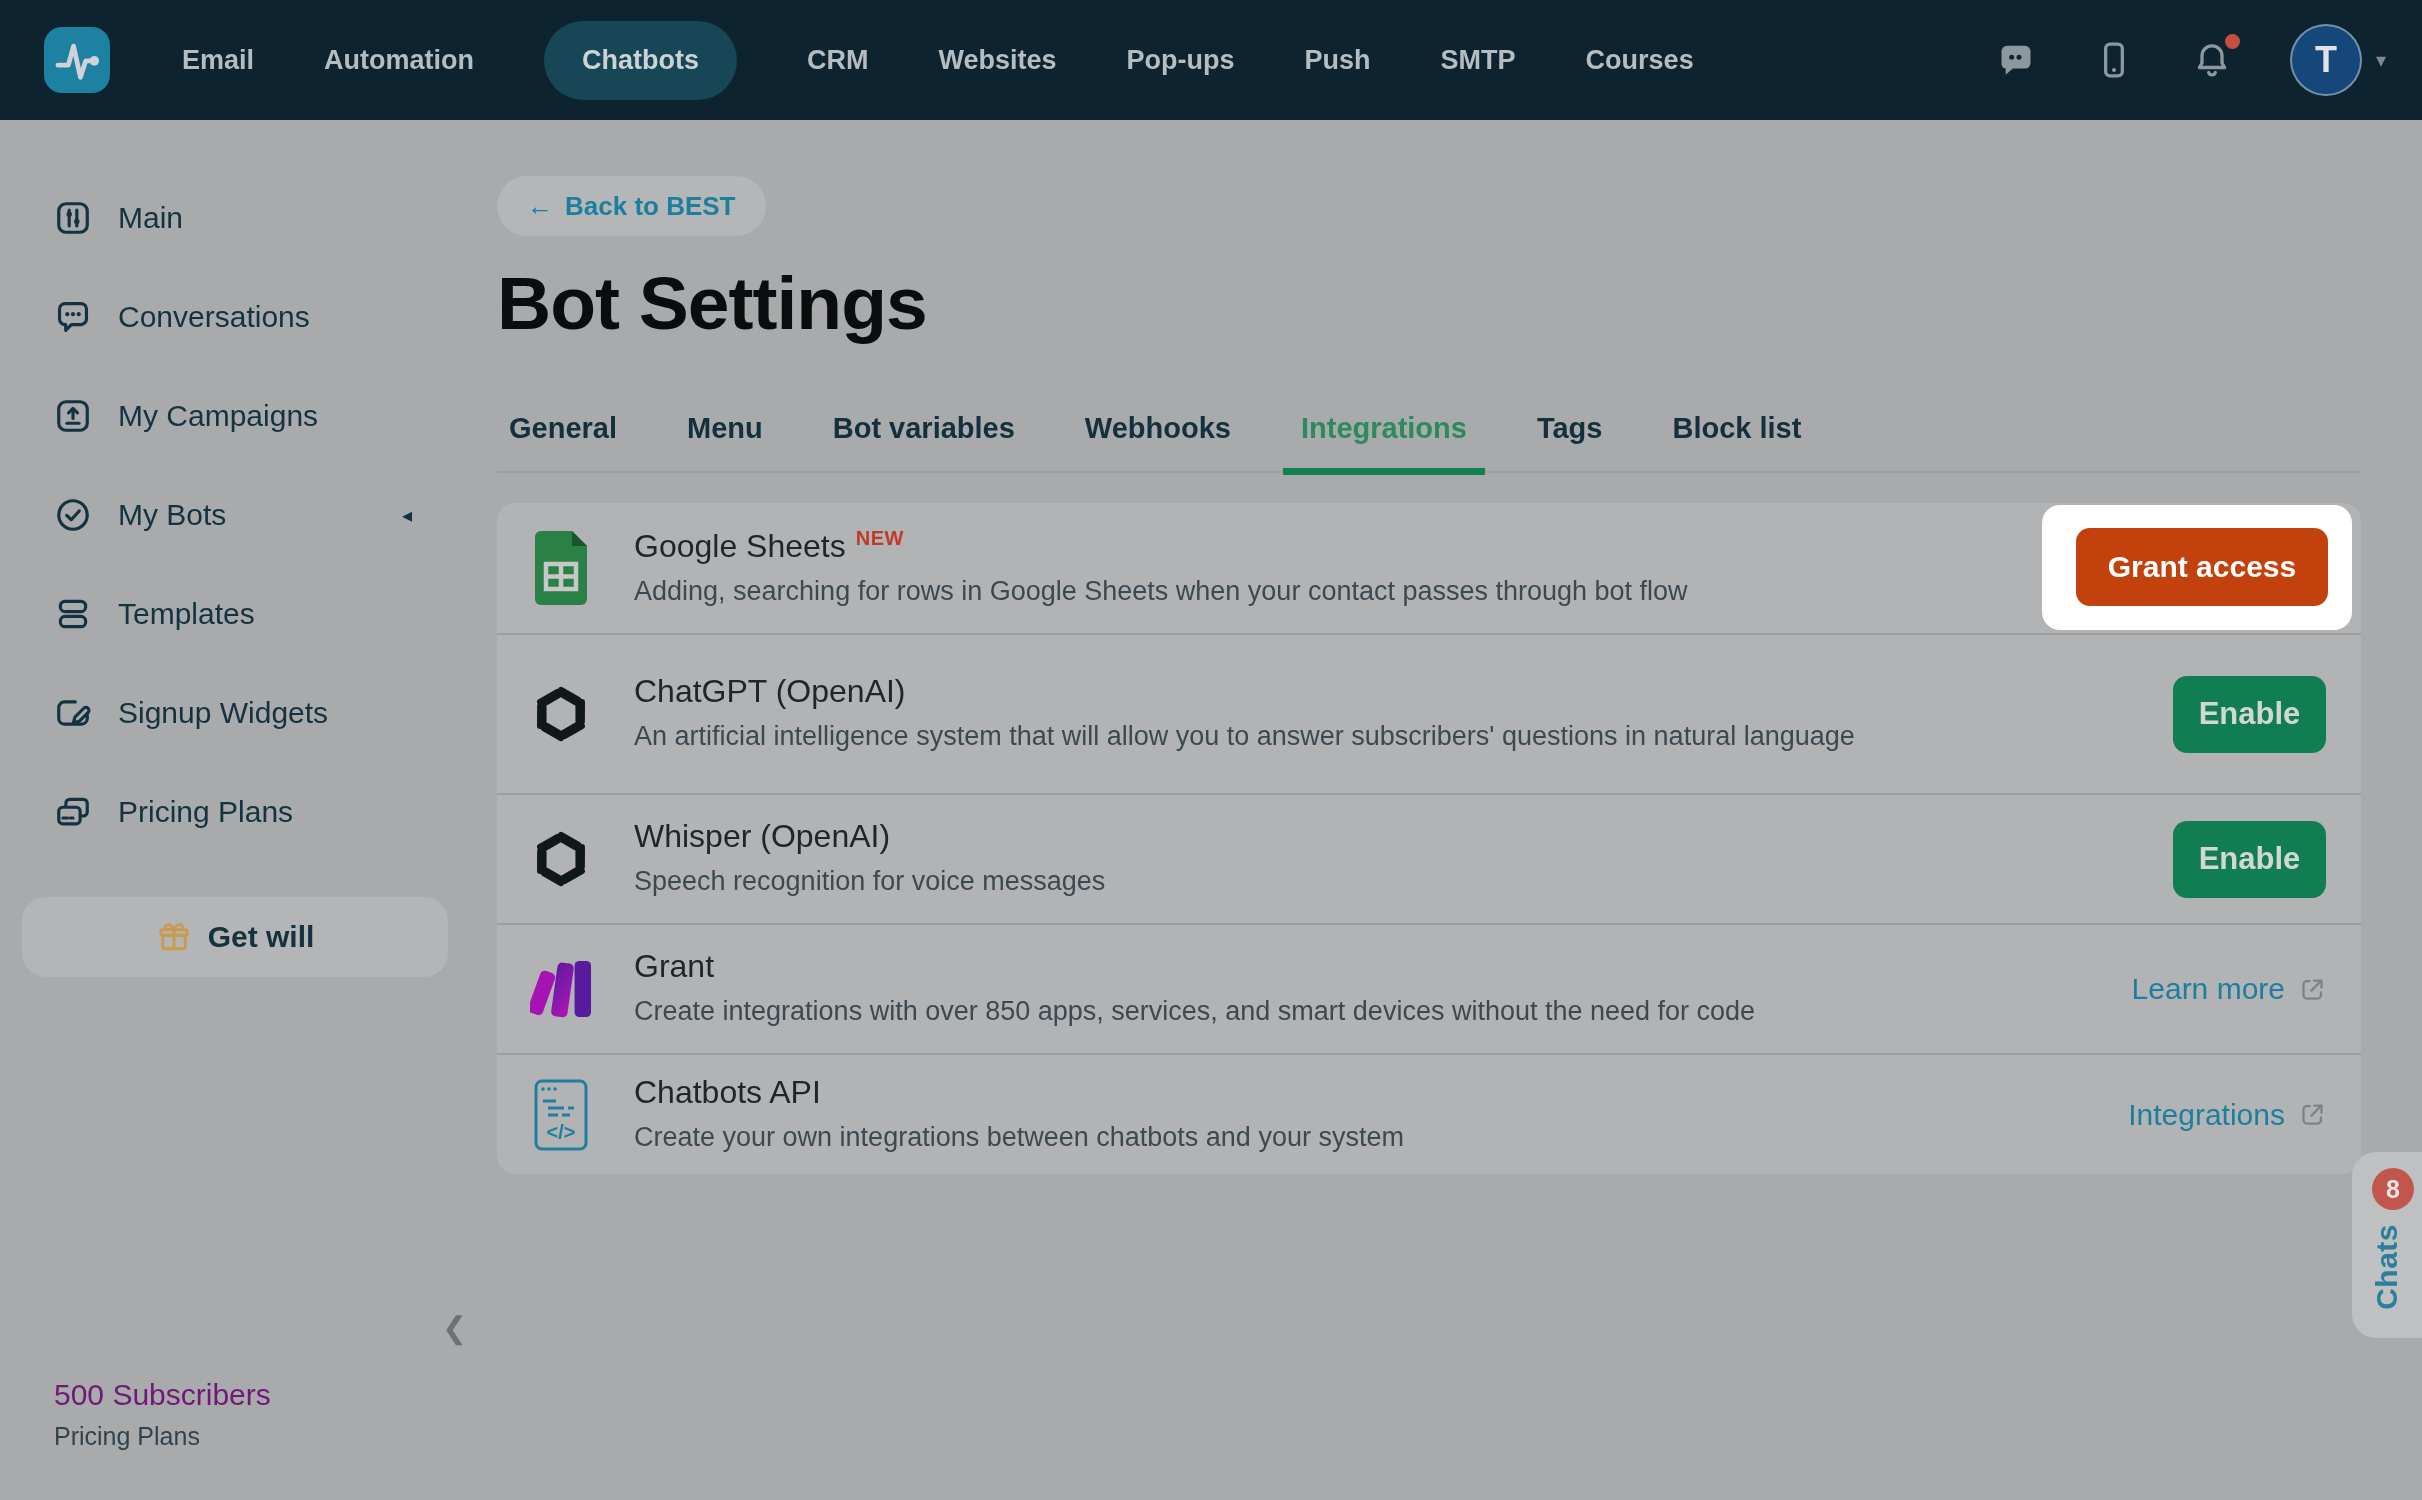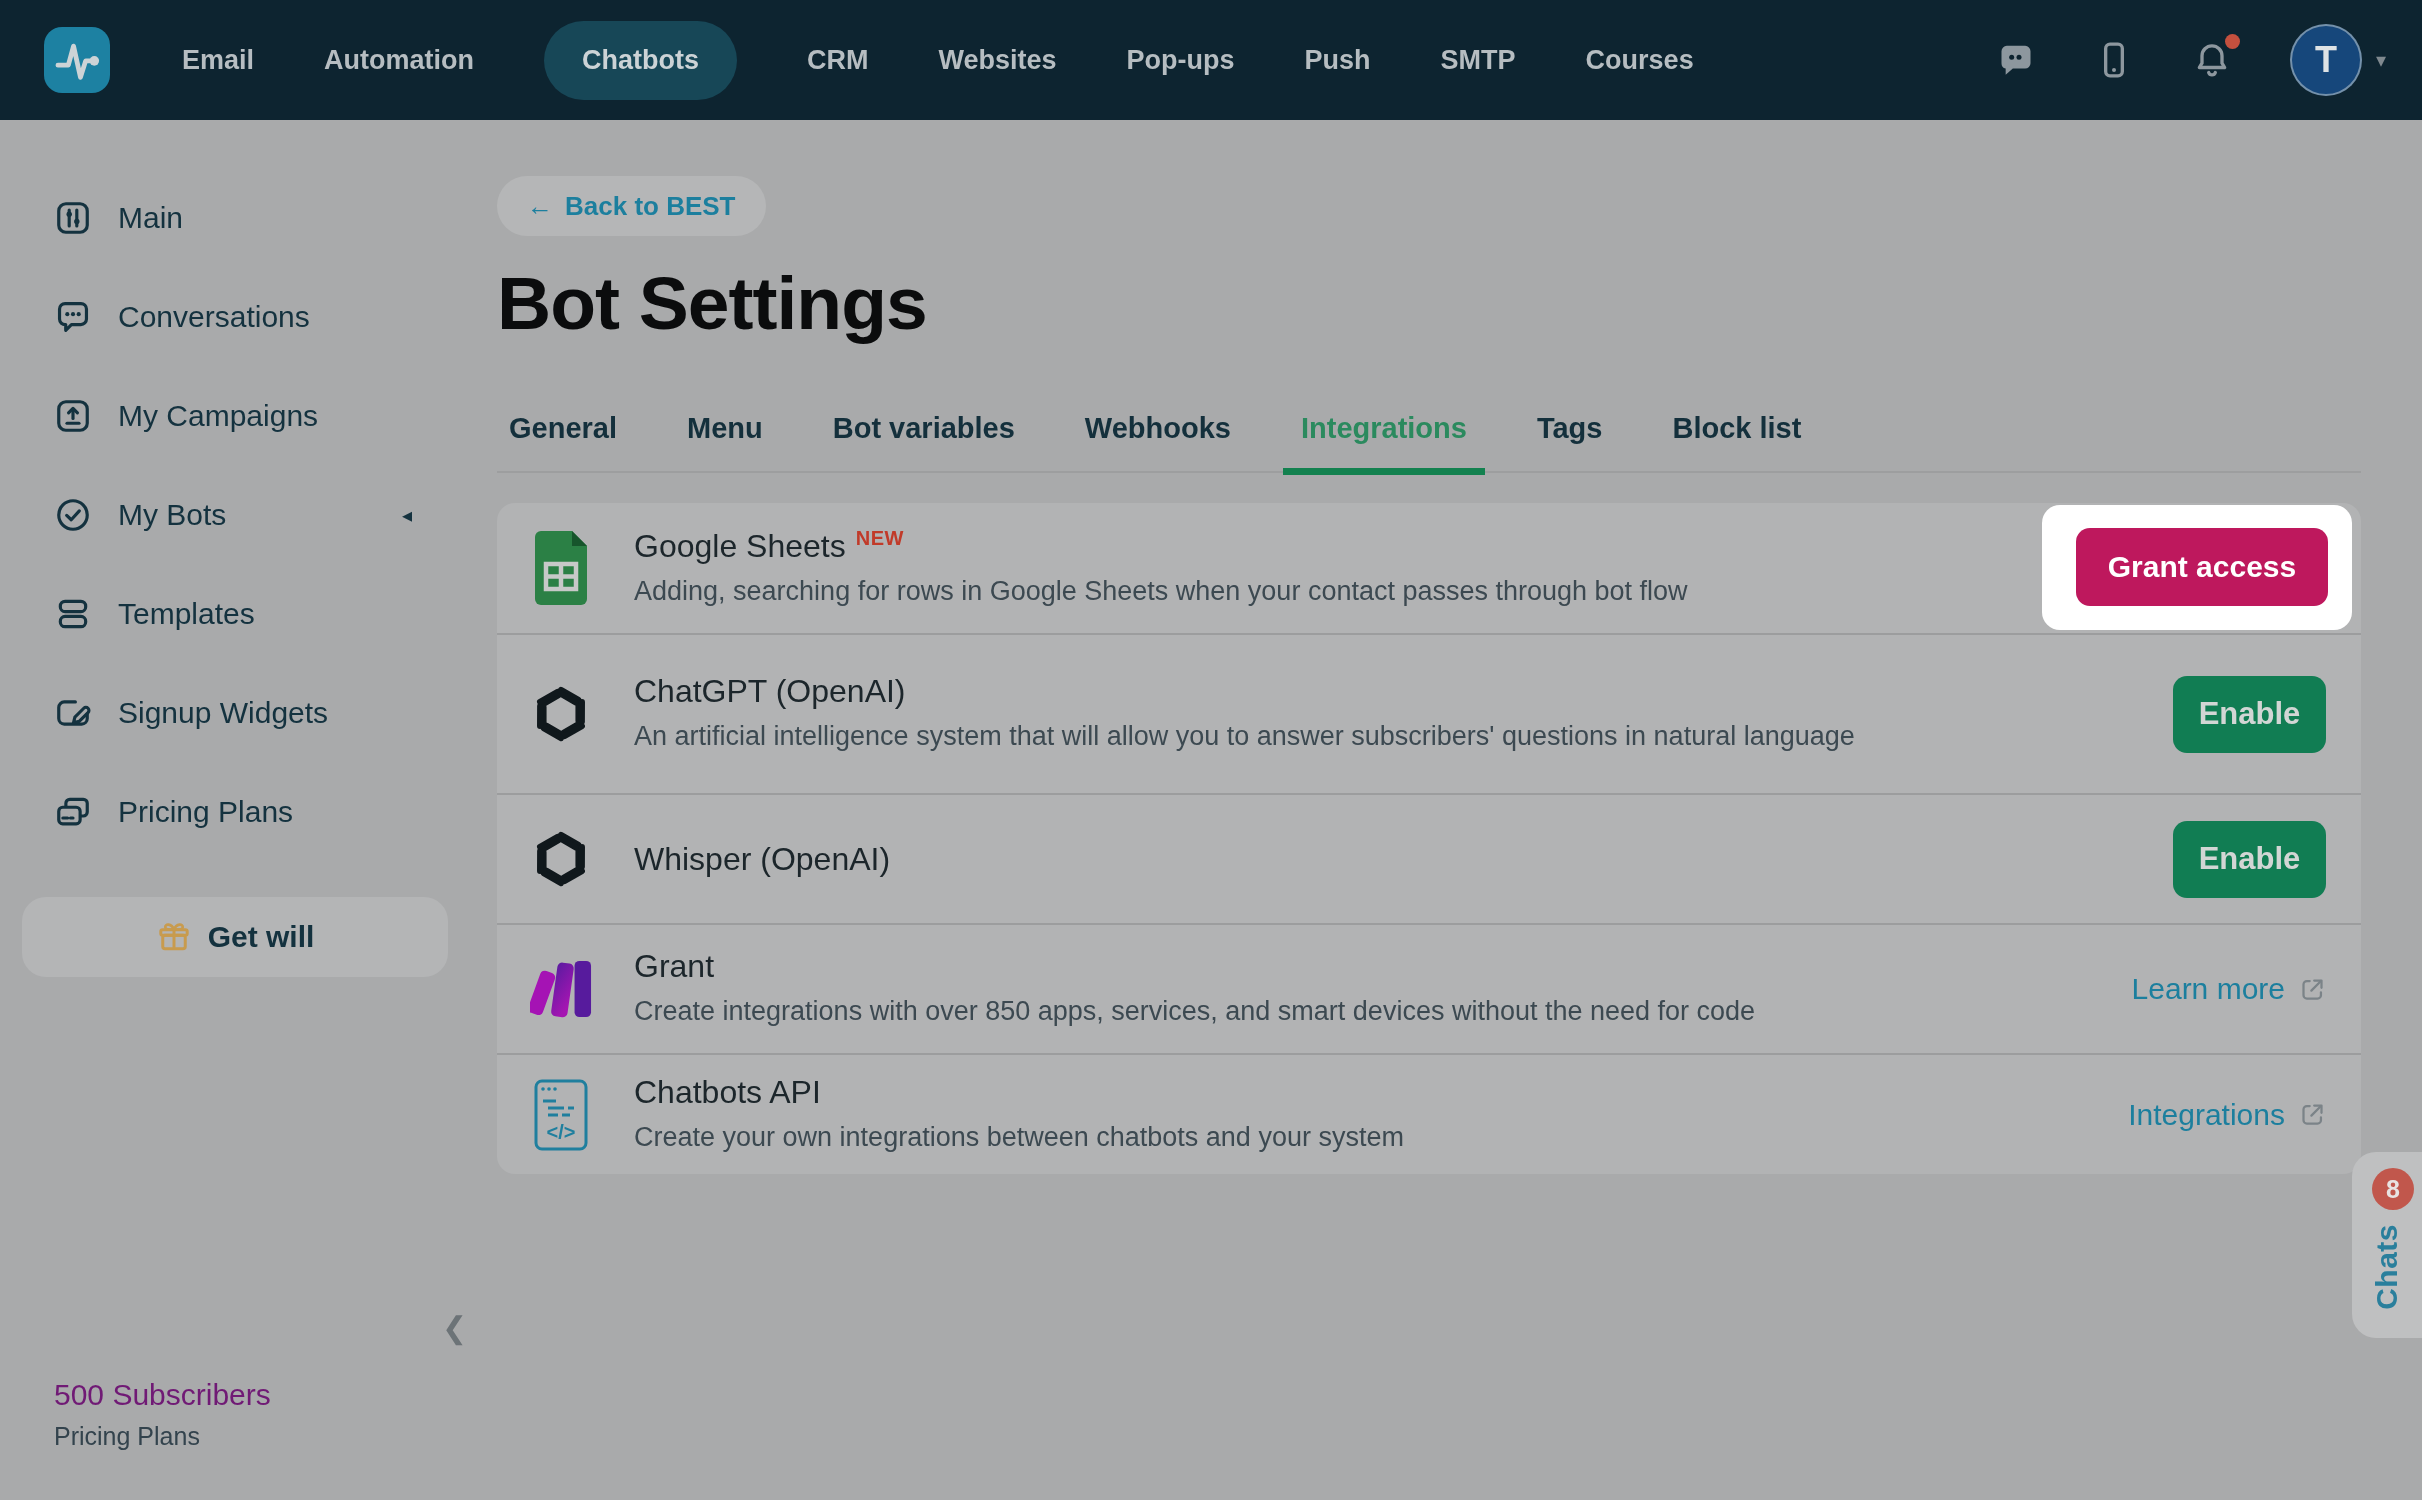--- a/index.html
+++ b/index.html
@@ -118,21 +118,21 @@
   }
 
   
   .spotlight {
     position: absolute; top: 2px; right: 9px; width: 310px; height: 125px;
     background: #ffffff; border-radius: 18px; z-index: 5;
     display: flex; align-items: center; justify-content: center;
     padding: 23px 24px 24px 34px;
   }
   .btn-grant {
-    width: 252px; height: 78px; border-radius: 14px; background: #be185d;
+    width: 252px; height: 78px; border-radius: 14px; background: #c2410c;
     color: #ffffff; font-size: 30px; font-weight: 700; border: none; cursor: pointer;
     font-family: "Liberation Sans", sans-serif;
   }
 
   
   .chats-tab {
     position: absolute; right: 0; top: 1152px; width: 70px; height: 186px;
     background: #bfc0c1; border-radius: 24px 0 0 24px; cursor: pointer;
     display: flex; flex-direction: column; align-items: center; padding-top: 16px;
   }
@@ -359,20 +359,21 @@
               <path d="M 0 -25 L 18 -14.5 L 18 7" transform="rotate(60)"></path>
               <path d="M 0 -25 L 18 -14.5 L 18 7" transform="rotate(120)"></path>
               <path d="M 0 -25 L 18 -14.5 L 18 7" transform="rotate(180)"></path>
               <path d="M 0 -25 L 18 -14.5 L 18 7" transform="rotate(240)"></path>
               <path d="M 0 -25 L 18 -14.5 L 18 7" transform="rotate(300)"></path>
             </g>
           </svg>
         </div>
         <div class="row-text">
           <div class="row-title">Whisper (OpenAI)</div>
+          <div class="row-desc">Speech recognition for voice messages</div>
         </div>
         <div class="row-action">
           <button class="btn-enable">Enable</button>
         </div>
       </div>
 
       <div class="row row-4">
         <div class="row-icon">
           <svg width="64" height="70" viewBox="0 0 64 70">
             <defs>

